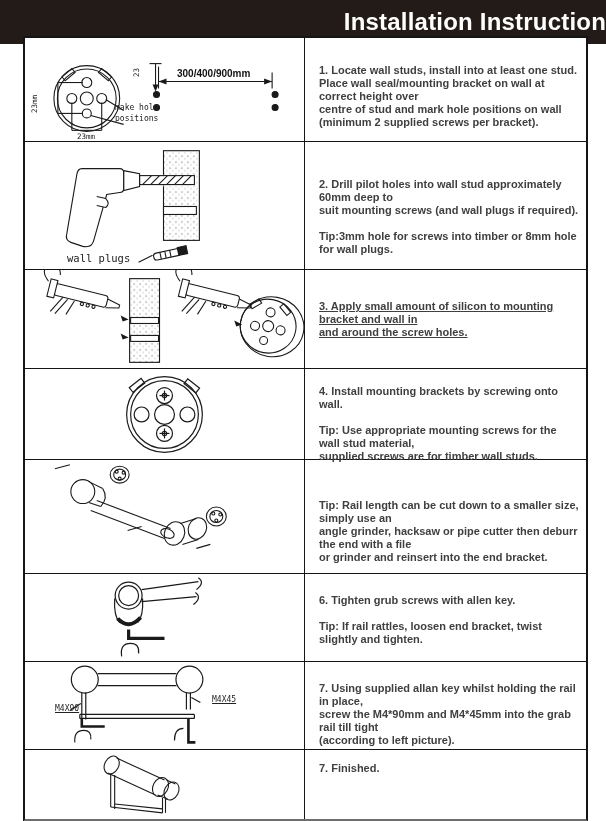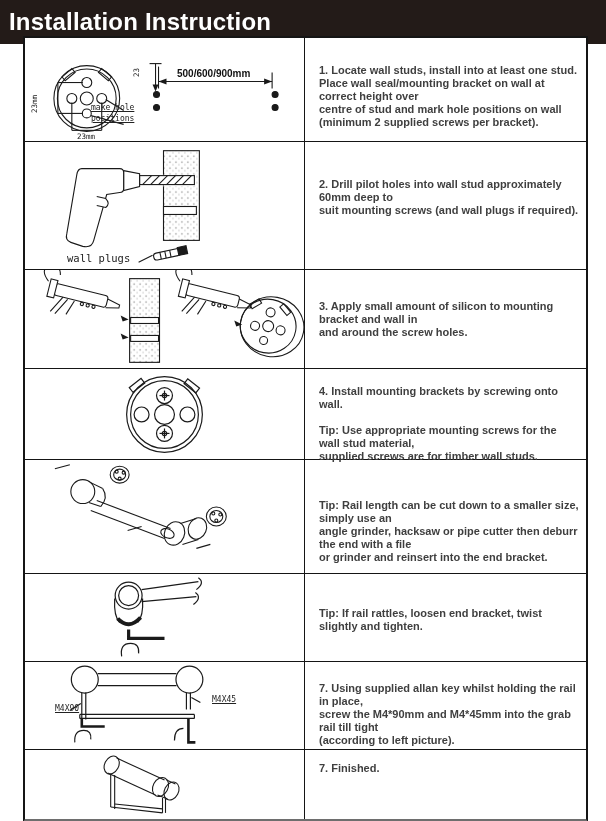--- a/index.html
+++ b/index.html
@@ -1,20 +1,20 @@
 <!DOCTYPE html>
 <html><head>
 <meta charset="utf-8">
 <style>
   * { margin:0; padding:0; box-sizing:border-box; }
   html,body { width:606px; height:821px; background:#fff; font-family:"Liberation Sans",sans-serif; }
   body { position:relative; overflow:hidden; }
 
   .titlebar { position:absolute; top:0; left:0; width:606px; height:44px;
-    display:flex; align-items:center; padding-left:9px; }
+    display:flex; align-items:center; padding-left:9px;justify-content:flex-end; }
   .titlebar h1 { color:inherit; font-size:24px; font-weight:bold; letter-spacing:.2px; }
 
   .instr-table { position:absolute; top:36px; left:23px; width:565px;
     border:2px solid #151515; border-bottom:3px solid #6e6e6e; background:#fff; }
   .row { display:flex; border-bottom:1.5px solid #151515; }
   .row:last-child { border-bottom:none; }
   .fig-cell { width:280px; flex:none; border-right:1.5px solid #151515; position:relative; }
   .fig-cell svg { position:absolute; inset:0; width:100%; height:100%; }
   .text-cell { flex:1; padding-left:14px; padding-right:6px; color:#3f3f3f;
     font-size:11px; font-weight:bold; line-height:13px; }
@@ -69,24 +69,24 @@
           <polygon points="134,43 142,40 142,46" fill="#1a1a1a" stroke="none"></polygon>
           <polygon points="248,43 240,40 240,46" fill="#1a1a1a" stroke="none"></polygon>
           <circle cx="132" cy="56" r="3" fill="#1a1a1a"></circle>
             <circle cx="132" cy="69" r="3" fill="#1a1a1a"></circle>
           <circle cx="251" cy="56" r="3" fill="#1a1a1a"></circle>
             <circle cx="251" cy="69" r="3" fill="#1a1a1a"></circle>
         </g>
       </svg>
       <span class="fig-label rot" style="left:15px; top:64px;">23mm</span>
       <span class="fig-label" style="left:52px; top:93px;">23mm</span>
-      <span class="fig-label sm" style="left:66px; top:64px;text-decoration:underline;">make hole
+      <span class="fig-label sm" style="left:90px; top:64px;">make hole
 positions</span>
       <span class="fig-label rot" style="left:117px; top:28px;">23</span>
-      <span class="dim-bold" style="left:152px; top:30px;">500/600/900mm</span>
+      <span class="dim-bold" style="left:152px; top:30px;">300/400/900mm</span>
     </div>
     <div class="text-cell" style="padding-top:26px;">
       <div class="pre">1. Locate wall studs, install into at least one stud.
 Place wall seal/mounting bracket on wall at correct height over
 centre of stud and mark hole positions on wall
 (minimum 2 supplied screws per bracket).</div>
     </div>
   </div>
 
   <div class="row" style="height:128px;">
@@ -120,20 +120,21 @@
             <rect x="154" y="107" width="9" height="8" fill="#1a1a1a"></rect>
           </g>
           <line x1="114" y1="120" x2="128" y2="113"></line>
         </g>
       </svg>
       <span class="fig-label md" style="left:42px; top:111px;">wall plugs</span>
     </div>
     <div class="text-cell" style="padding-top:36px;">
       <div class="pre">2. Drill pilot holes into wall stud approximately 60mm deep to
 suit mounting screws (and wall plugs if required).</div>
+      <div class="pre tip">Tip:3mm hole for screws into timber or 8mm hole for wall plugs.</div>
     </div>
   </div>
 
   <div class="row" style="height:99px;">
     <div class="fig-cell">
       <svg viewBox="0 0 280 97">
         <defs>
           <pattern id="stip3" width="6" height="6" patternUnits="userSpaceOnUse">
             <circle cx="1.5" cy="1.5" r="0.7" fill="#777"></circle>
               <circle cx="4.5" cy="4" r="0.6" fill="#999"></circle>
@@ -175,21 +176,21 @@
               <circle cx="231" cy="58" r="4.5"></circle>
               <circle cx="257" cy="58" r="4.5"></circle>
             <circle cx="244" cy="42" r="4.5"></circle>
               <circle cx="242" cy="71" r="4"></circle>
             <rect x="222" y="34" width="11" height="5" transform="rotate(-40 227 36)"></rect>
             <rect x="253" y="34" width="11" height="5" transform="rotate(40 258 36)"></rect>
           </g>
         </g>
       </svg>
     </div>
-    <div class="text-cell" style="padding-top:30px;">
+    <div class="text-cell" style="padding-top:30px;text-decoration:underline;">
       <div class="pre">3. Apply small amount of silicon to mounting bracket and wall in
 and around the screw holes.</div>
     </div>
   </div>
 
   <div class="row" style="height:91px;">
     <div class="fig-cell">
       <svg viewBox="0 0 280 89">
         <g stroke="#1a1a1a" stroke-width="1.2" fill="none">
           <circle cx="140" cy="45" r="38"></circle>
@@ -271,20 +272,21 @@
           <line x1="117" y1="15" x2="174" y2="7"></line>
           <line x1="117" y1="27" x2="172" y2="22"></line>
           <path d="M174,3 q7,5 -2,12"></path>
           <path d="M171,18 q7,5 -2,12"></path>
           <path d="M104,55 L104,64 L140,64" stroke-width="3.2"></path>
           <path d="M97,82 q-2,-13 9,-13 q9,0 8,10"></path>
         </g>
       </svg>
     </div>
     <div class="text-cell" style="padding-top:20px;">
+      <div class="pre">6. Tighten grub screws with allen key.</div>
       <div class="pre tip">Tip: If rail rattles, loosen end bracket, twist slightly and tighten.</div>
     </div>
   </div>
 
   <div class="row" style="height:88px;">
     <div class="fig-cell">
       <svg viewBox="0 0 280 86">
         <g stroke="#1a1a1a" stroke-width="1.2" fill="none">
           <circle cx="60" cy="17" r="13.5"></circle>
             <circle cx="165" cy="17" r="13.5"></circle>

